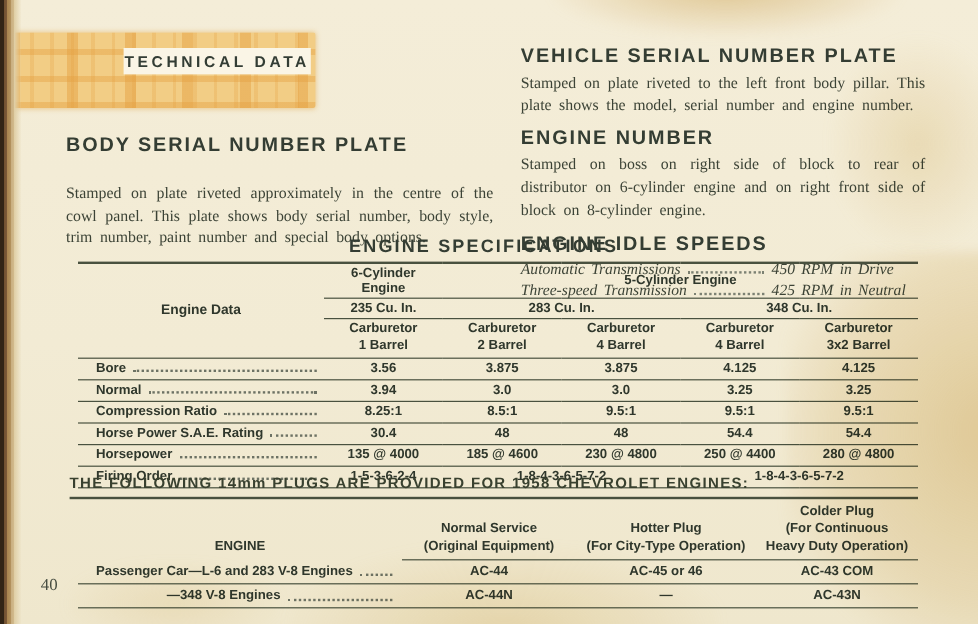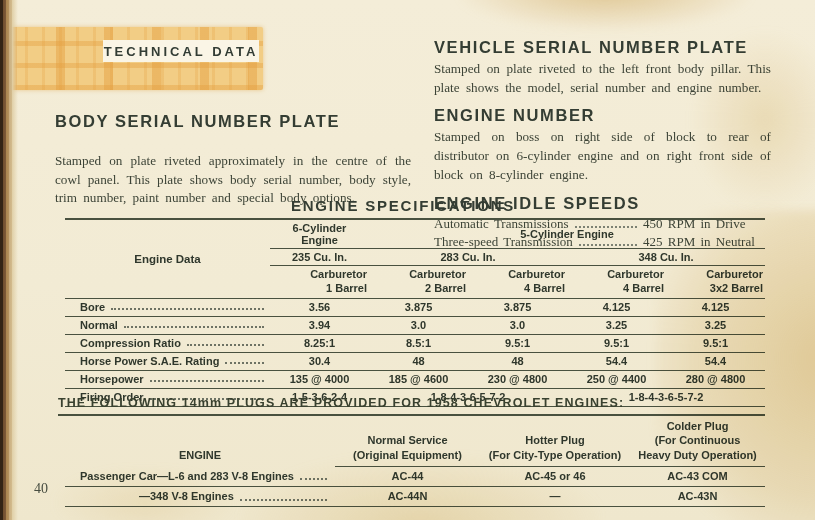--- a/index.html
+++ b/index.html
@@ -46,21 +46,21 @@
   .h1 { font-weight:700; font-size:16.5px; letter-spacing:1.6px; color:#343d33; margin-bottom:21px; }
   .para {
     font-family:"Liberation Serif", serif; font-size:13.2px; line-height:1.42;
     text-align:justify; word-spacing:3px; color:#3c4336; margin-bottom:8px;
   }
   .col-right .h1 { margin-top:9px; margin-bottom:3px; }
 
   .idle-row {
     display:flex; align-items:flex-end;
     font-family:"Liberation Serif", serif; font-size:13px; color:#3c4336;
-    margin-top:2px; word-spacing:2px;
+    margin-top:2px; word-spacing:2px;font-style:italic;
   }
   .idle-label { white-space:nowrap; }
   .idle-value { white-space:nowrap; width:128px; }
   .dots { flex:1 1 auto; border-bottom:2px dotted #7c8173; margin:0 6px 4px 6px; min-width:10px; }
 
   
   .specs-title {
     position:absolute; left:53px; top:197px; width:700px; text-align:center; z-index:2;
     font-weight:700; font-size:15px; letter-spacing:1.8px; color:#343d33;
   }
@@ -68,21 +68,21 @@
   .specs {
     position:absolute; left:65px; top:218px; width:700px; z-index:2;
     border-top:2px solid #49513f;
     font-size:11px; font-weight:700; color:#2f372c;
   }
   .specs td { text-align:center; vertical-align:middle; padding:2px 2px; }
   .specs .corner { text-align:center; font-size:11.5px; }
   .specs .rule-b { border-bottom:1.6px solid #49513f; }
   .hdr1 td { height:29px; }
   .hdr2 td { height:16px; }
-  .hdr3 td { height:28px; line-height:1.25;text-align:right; }
+  .hdr3 td { height:28px; line-height:1.25; }
   .specs .drow td { border-top:1.7px solid #49513f; height:18px; }
   .specs .lastrow td { border-bottom:1.7px solid #49513f; }
   .specs .rlabel { text-align:left; }
   .specs .rlabel .cellflex { display:flex; align-items:flex-end; padding-left:13px;justify-content:center; }
   .specs .rlabel .dots { margin:0 4px 3px 6px; border-bottom-color:#6d7264; }
   .preline { white-space:pre-line; }
 
   
   .plugs-heading {
     position:absolute; left:58px; top:396px; width:707px; z-index:2;

